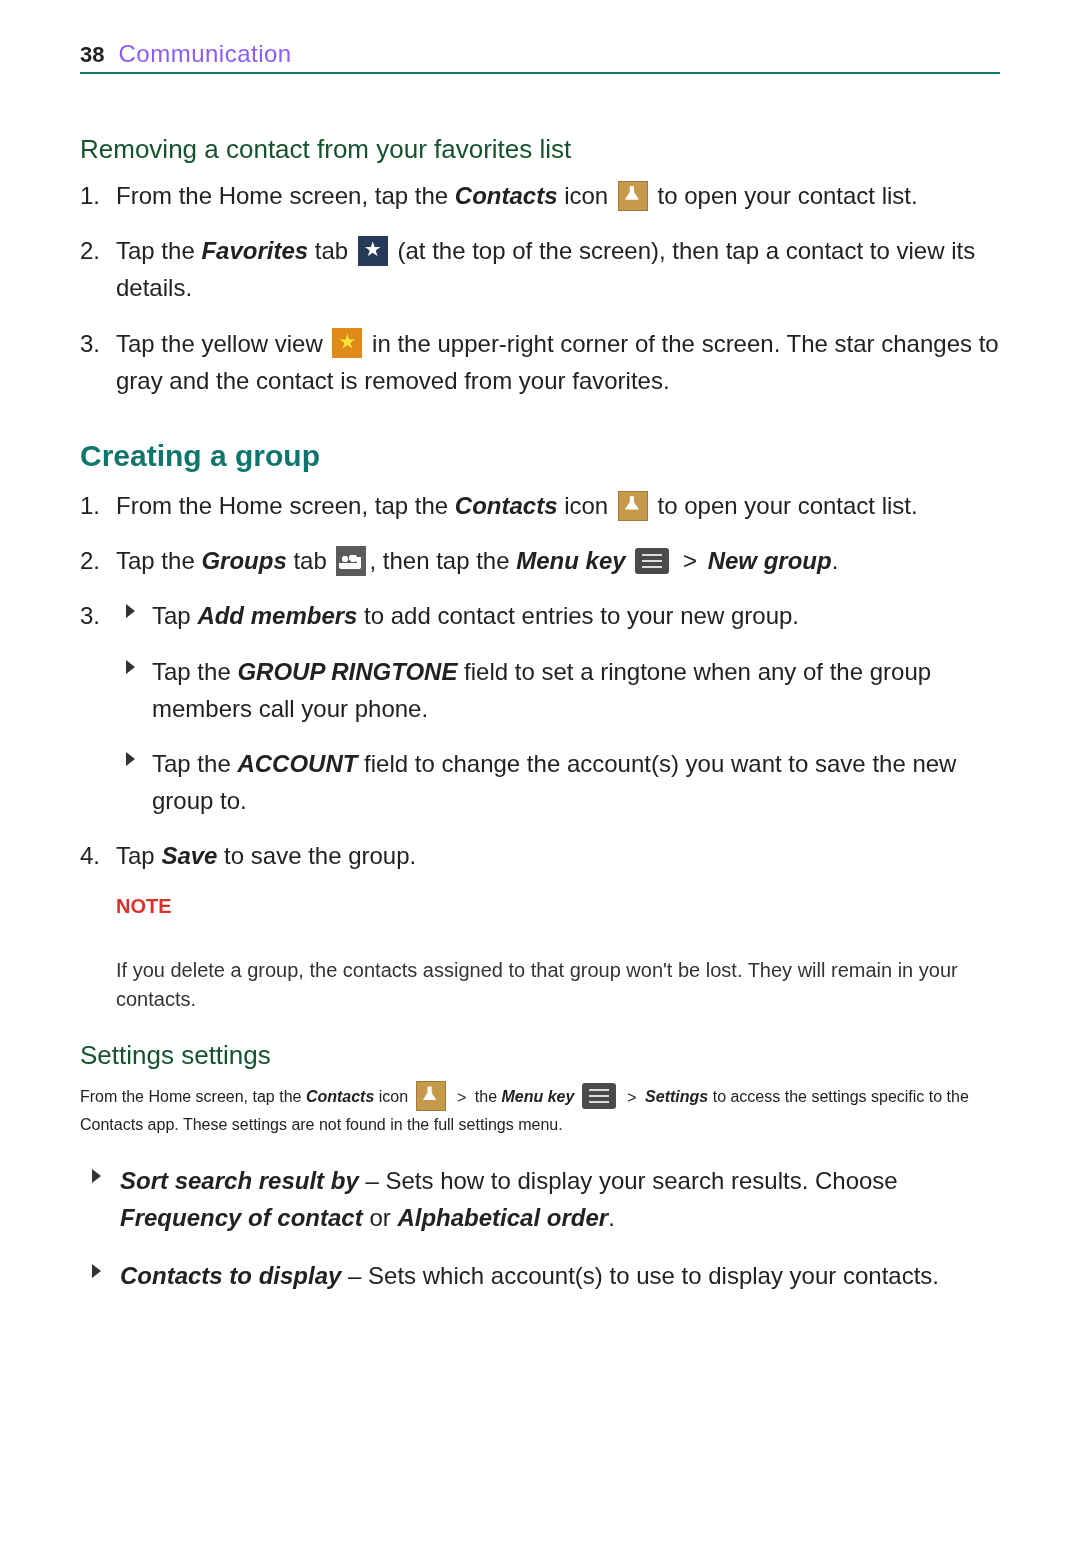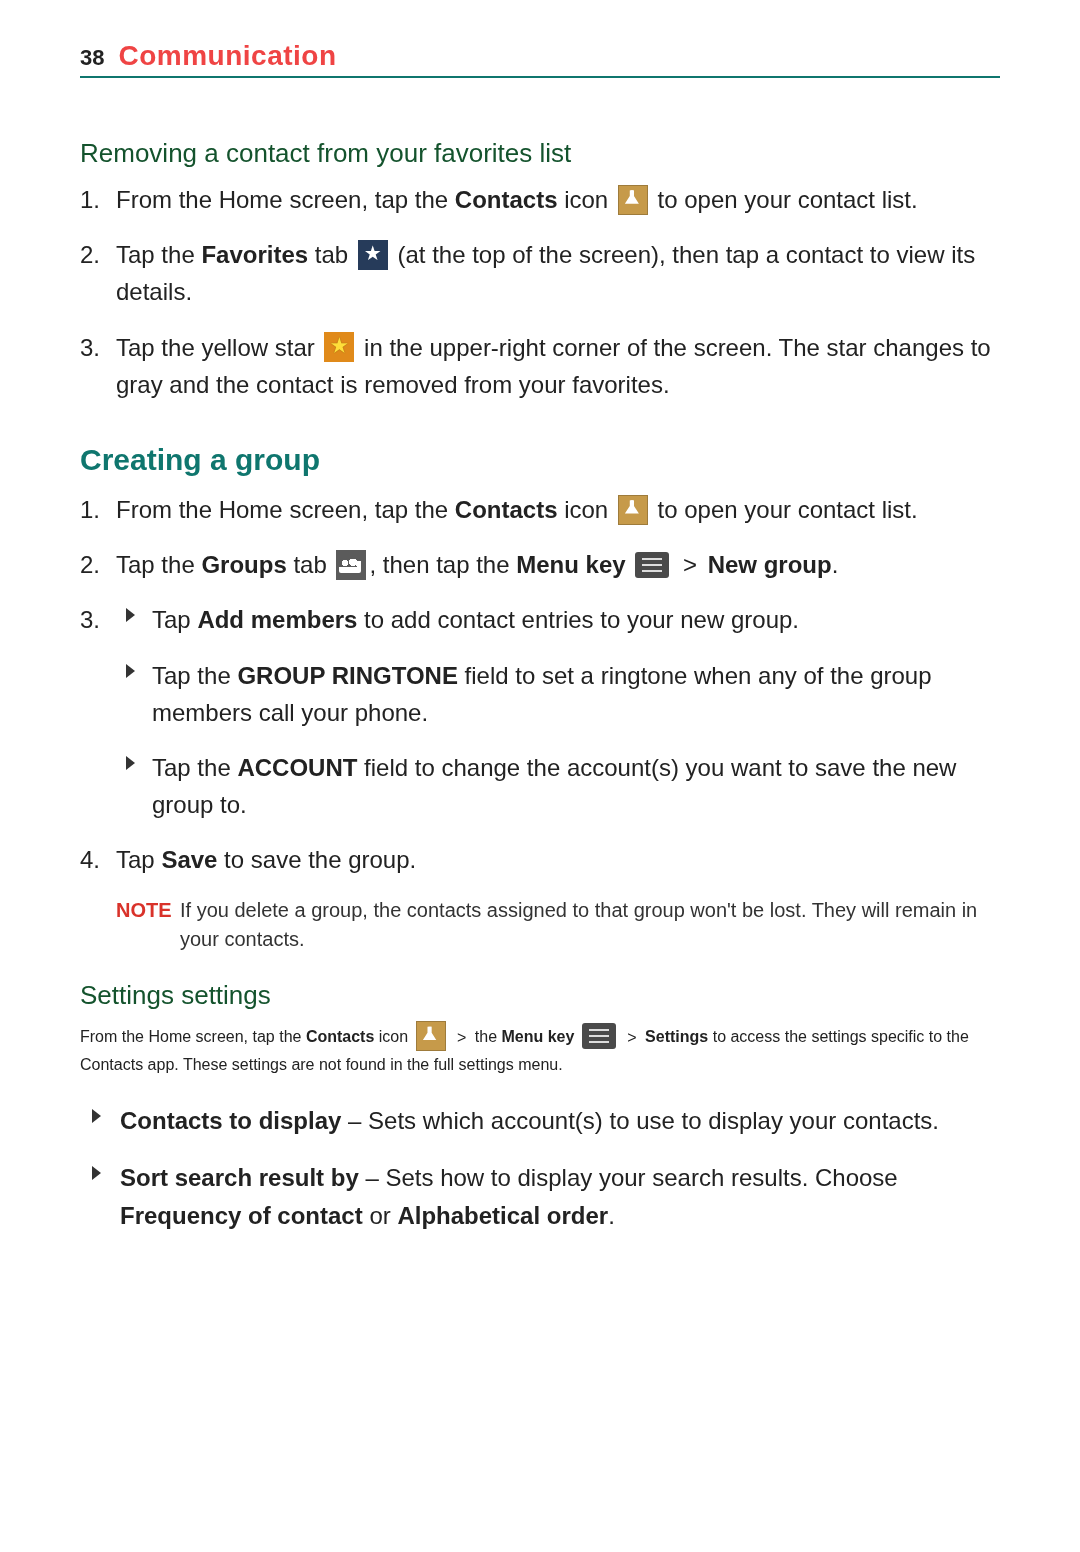--- a/index.html
+++ b/index.html
@@ -21,23 +21,23 @@
     padding-bottom: 4px;
     margin-bottom: 60px;
   }
   .page-number {
     font-size: 22px;
     font-weight: 600;
     color: #222;
     margin-right: 14px;
   }
   .header-title {
-    font-size: 28px;
-    font-weight: 700;
-    color: #ef4444;
+    font-size: 24px;
+    font-weight: 400;
+    color: #8b5cf6;
     letter-spacing: 0.5px;
   }
   .section-heading-md {
     font-size: 26px;
     font-weight: 500;
     color: #14532d;
     margin: 26px 0 12px 0;
   }
   .section-heading-lg {
     font-size: 30px;
@@ -155,27 +155,28 @@
     border-radius: 3px;
   }
   .icon-menu::after {
     content: "";
     position: absolute;
     left: 7px; top: 6px; right: 7px;
     height: 2px;
     background: #ddd;
     box-shadow: 0 6px 0 #ddd, 0 12px 0 #ddd;
   }
-  .bold { font-weight: 600; }
+  .bold { font-weight: 600; font-style: italic; }
   .note-block {
     display: flex;
     margin: 14px 0 20px 36px;
     font-size: 20px;
     line-height: 1.45;
     color: #333;
+    flex-direction: column;
   }
   .note-label {
     color: #d9322a;
     font-weight: 600;
     flex: 0 0 64px;
   }
   .gt { margin: 0 4px; }
   .settings-list {
     margin-top: 14px;
   }
@@ -207,21 +208,21 @@
 
   <div class="section-heading-md">Removing a contact from your favorites list</div>
   <ol class="steps">
     <li>
       <span>From the Home screen, tap the </span><span class="bold">Contacts</span><span> icon </span><span class="inline-icon icon-contacts"></span><span> to open your contact list.</span>
     </li>
     <li>
       <span>Tap the </span><span class="bold">Favorites</span><span> tab </span><span class="inline-icon icon-favorites"></span><span> (at the top of the screen), then tap a contact to view its details.</span>
     </li>
     <li>
-      <span>Tap the yellow star </span><span class="inline-icon icon-star-yellow"></span><span> in the upper-right corner of the screen. The star changes to gray and the contact is removed from your favorites.</span>
+      <span>Tap the yellow view </span><span class="inline-icon icon-star-yellow"></span><span> in the upper-right corner of the screen. The star changes to gray and the contact is removed from your favorites.</span>
     </li>
   </ol>
 
   <div class="section-heading-lg">Creating a group</div>
   <ol class="steps">
     <li>
       <span>From the Home screen, tap the </span><span class="bold">Contacts</span><span> icon </span><span class="inline-icon icon-contacts"></span><span> to open your contact list.</span>
     </li>
     <li>
       <span>Tap the </span><span class="bold">Groups</span><span> tab </span><span class="inline-icon icon-groups"></span><span>, then tap the </span><span class="bold">Menu key</span> <span class="inline-icon icon-menu"></span><span class="gt"> &gt; </span><span class="bold">New group</span><span>.</span>
@@ -251,21 +252,21 @@
     <div>If you delete a group, the contacts assigned to that group won't be lost. They will remain in your contacts.</div>
   </div>
 
   <div class="section-heading-md">Settings settings</div>
   <div class="para">
     <span>From the Home screen, tap the </span><span class="bold">Contacts</span><span> icon </span><span class="inline-icon icon-contacts"></span><span class="gt"> &gt; </span><span>the </span><span class="bold">Menu key</span> <span class="inline-icon icon-menu"></span><span class="gt"> &gt; </span><span class="bold">Settings</span><span> to access the settings specific to the Contacts app. These settings are not found in the full settings menu.</span>
   </div>
   <div class="settings-list">
     <div class="settings-item">
       <span class="arrow-bullet"></span>
-      <span class="bold">Contacts to display</span><span> – Sets which account(s) to use to display your contacts.</span>
+      <span class="bold">Sort search result by</span><span> – Sets how to display your search results. Choose </span><span class="bold">Frequency of contact</span><span> or </span><span class="bold">Alphabetical order</span><span>.</span>
     </div>
     <div class="settings-item">
       <span class="arrow-bullet"></span>
-      <span class="bold">Sort search result by</span><span> – Sets how to display your search results. Choose </span><span class="bold">Frequency of contact</span><span> or </span><span class="bold">Alphabetical order</span><span>.</span>
+      <span class="bold">Contacts to display</span><span> – Sets which account(s) to use to display your contacts.</span>
     </div>
   </div>
 
 </div>
 
 </body></html>

